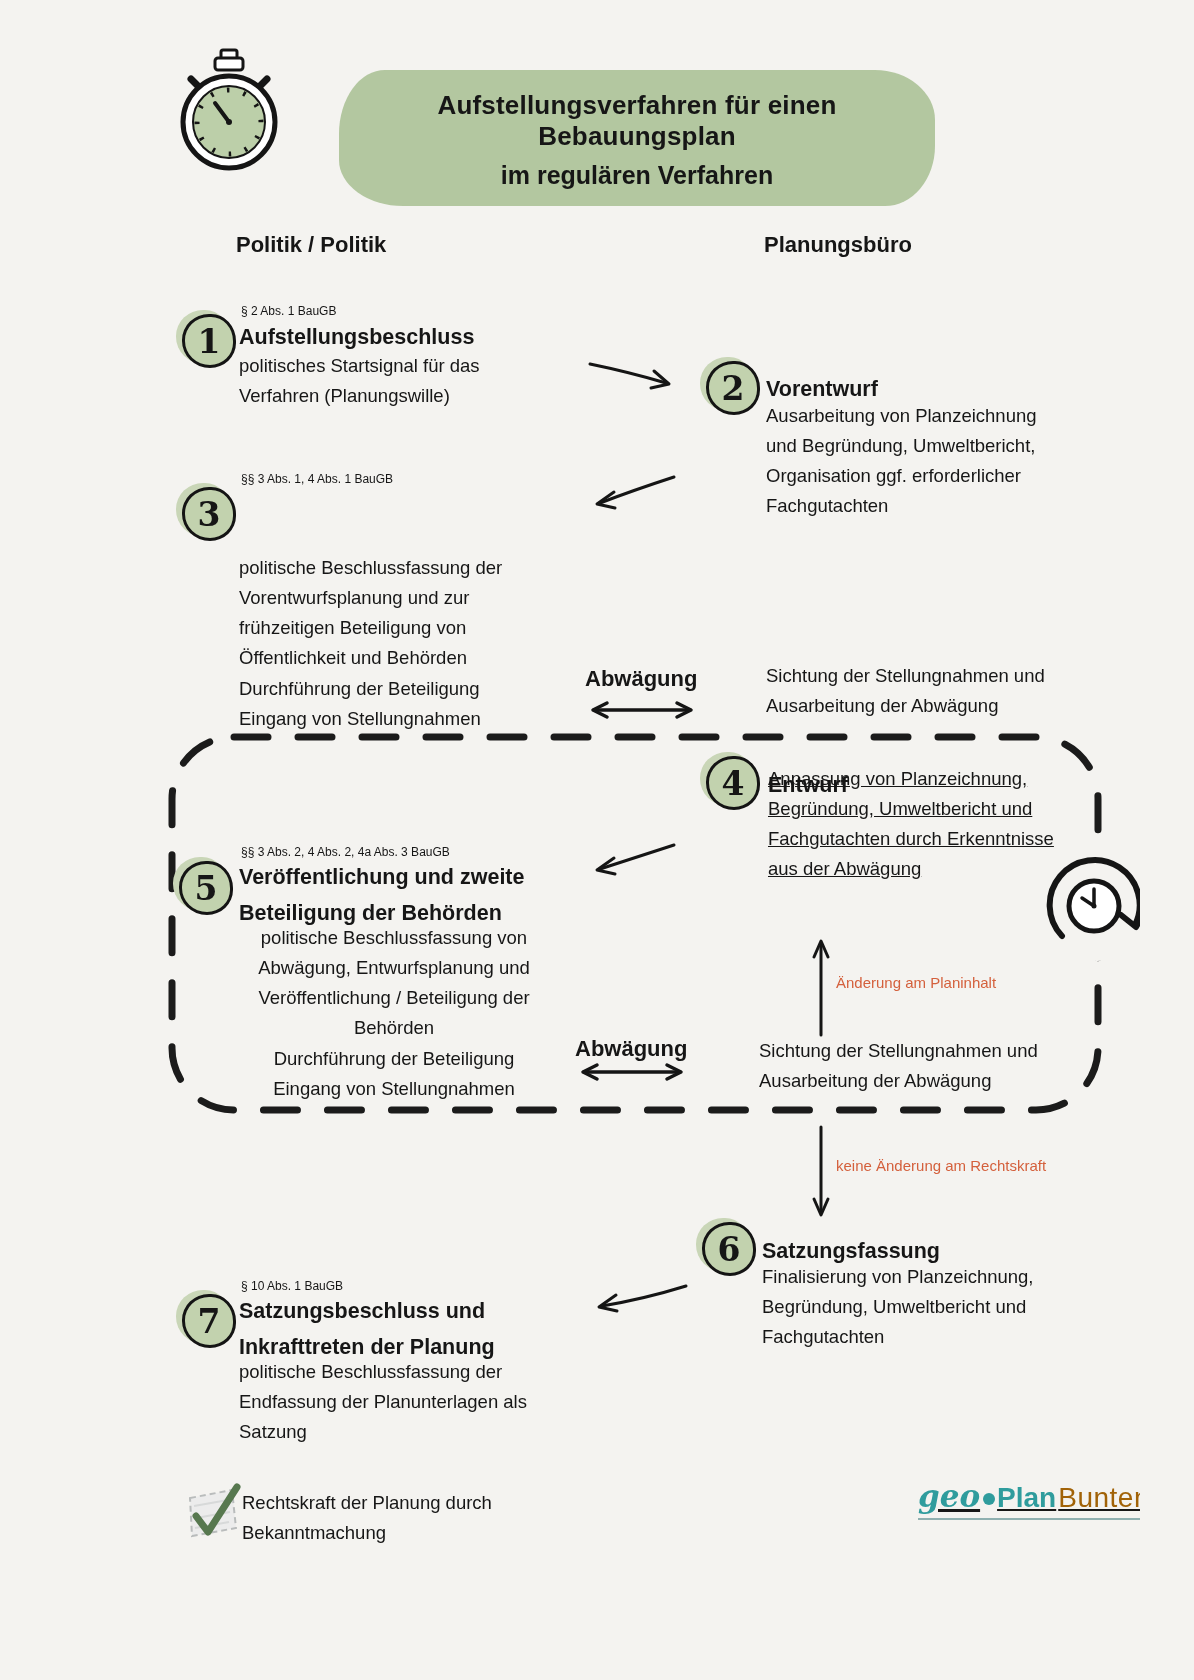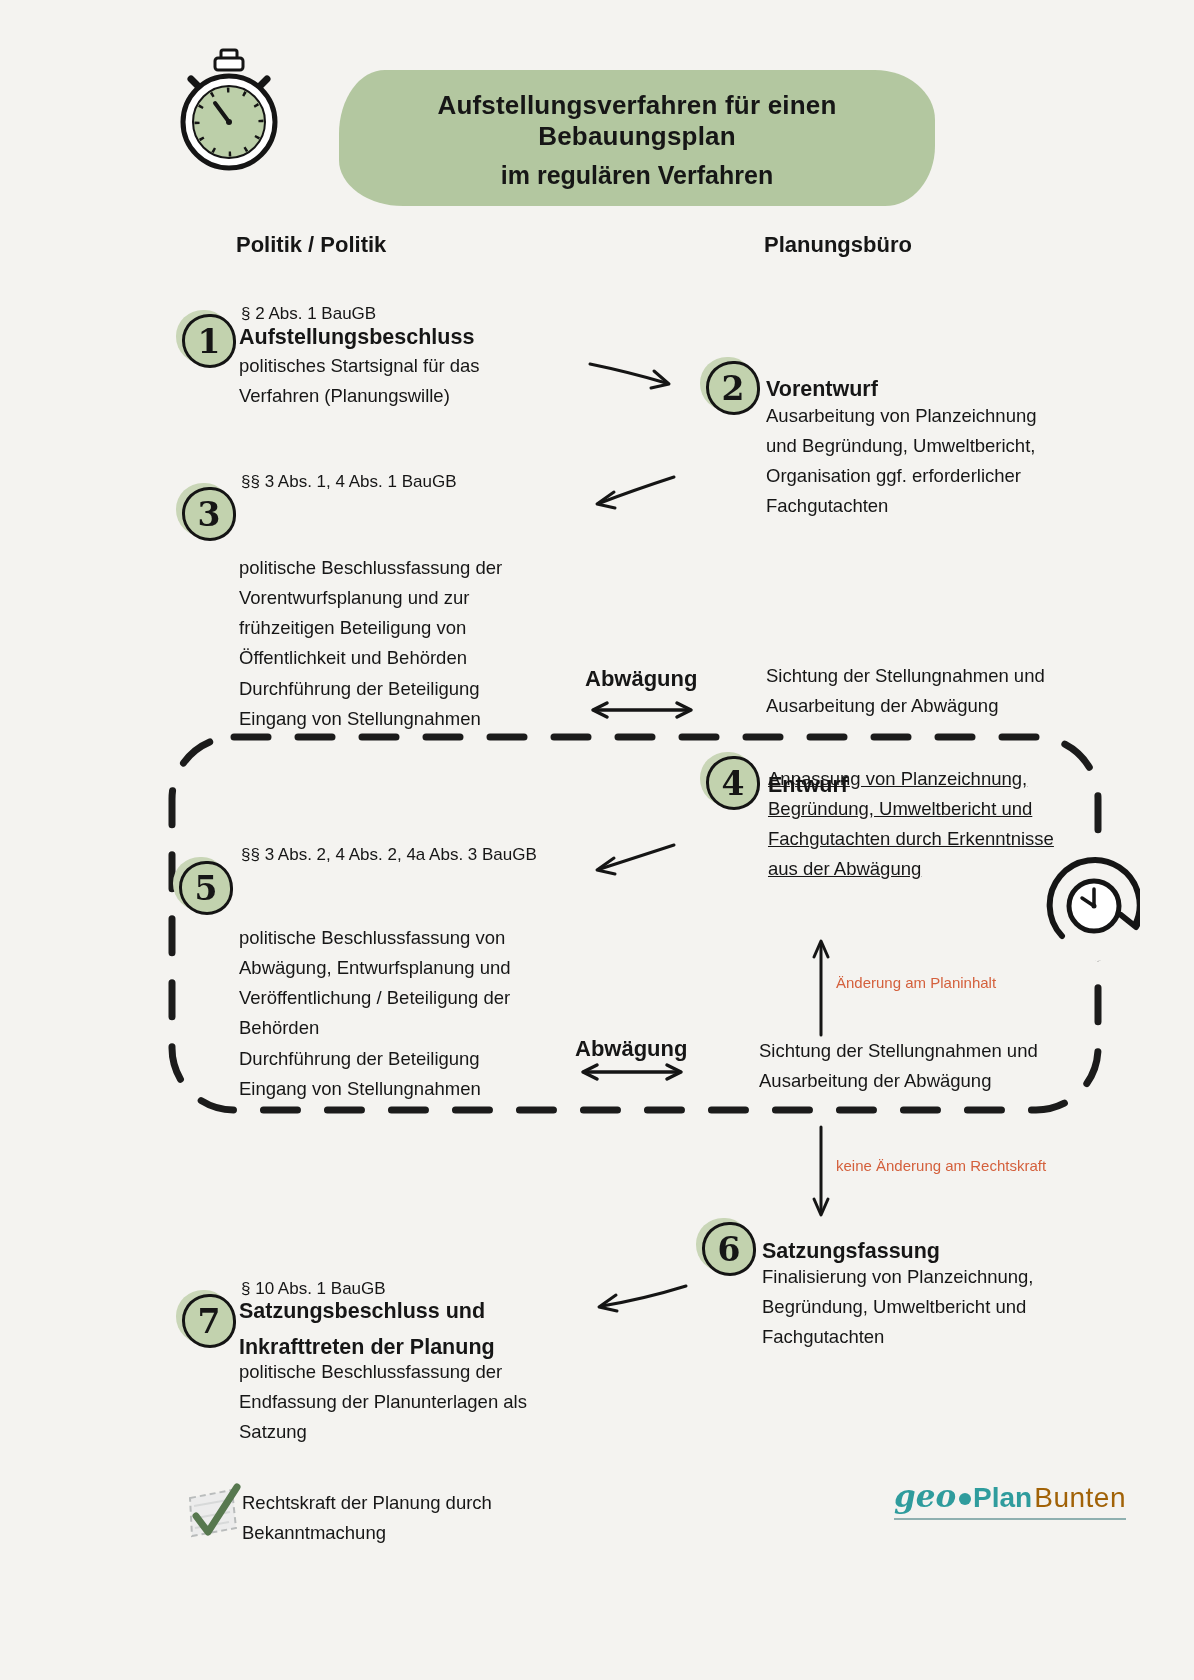--- a/index.html
+++ b/index.html
@@ -30,21 +30,21 @@
   .colhead{font-size:22px;font-weight:bold;}
   .circle{
     width:54px;height:54px;background:var(--circle-green);
     border:3.5px solid #141414;
     border-radius:52% 48% 50% 54% / 50% 52% 48% 52%;
     display:flex;align-items:center;justify-content:center;
     font-family:"DejaVu Serif",serif;font-size:33px;font-weight:bold;
     box-shadow:-6px -4px 0 0 #c9d6b7;
     box-sizing:border-box;
   }
-  .law{font-size:17px;}
+  .law{font-size:12px;}
   .stitle{font-size:21.5px;font-weight:bold;line-height:1.67;}
   .sbody{font-size:18.5px;line-height:1.63;}
   .abw{font-size:22px;font-weight:bold;}
   .note{font-size:15px;color:var(--orange);}
   .logo{display:flex;align-items:baseline;border-bottom:2px solid #8fb0b0;padding-bottom:4px;}
   .logo .geo{color:var(--teal);font-size:31px;font-weight:bold;font-family:"DejaVu Serif",serif;font-style:italic;}
   .logo .dot{width:12px;height:12px;border-radius:50%;background:var(--teal);align-self:center;margin:6px 2px 0 3px;}
   .logo .plan{color:var(--teal);font-size:28px;font-weight:bold;}
   .logo .bunten{color:#a16207;font-size:28px;font-weight:normal;margin-left:2px;letter-spacing:.5px;}
   svg{display:block;}
@@ -149,21 +149,23 @@
 
   <div class="abs circle" style="left:652px;top:756px;">4</div>
   <div class="abs stitle pre" style="left:714px;top:768px;">Entwurf</div>
   <div class="abs sbody pre" style="left:714px;top:764px;width:315px;text-decoration:underline;">Anpassung von Planzeichnung,
 Begründung, Umweltbericht und
 Fachgutachten durch Erkenntnisse
 aus der Abwägung</div>
 
   <div class="abs circle" style="left:125px;top:861px;">5</div>
   <div class="abs law" style="left:187px;top:845px;">§§ 3 Abs. 2,  4 Abs. 2, 4a Abs. 3 BauGB</div>
-  <div class="abs sbody pre" style="left:185px;top:923px;width:310px;">politische Beschlussfassung von
+  <div class="abs stitle pre" style="left:185px;top:860px;">Veröffentlichung und zweite
+Beteiligung der Behörden</div>
+  <div class="abs sbody pre" style="left:185px;top:923px;width:310px;text-align:center;">politische Beschlussfassung von
 Abwägung, Entwurfsplanung und
 Veröffentlichung / Beteiligung der
 Behörden
 Durchführung der Beteiligung
 Eingang von Stellungnahmen</div>
 
   <div class="abs note" style="left:782px;top:974px;">Änderung am Planinhalt</div>
   <div class="abs abw" style="left:521px;top:1036px;">Abwägung</div>
   <div class="abs sbody pre" style="left:705px;top:1036px;width:300px;">Sichtung der Stellungnahmen und
 Ausarbeitung der Abwägung</div>
@@ -184,20 +186,20 @@
 Satzung</div>
 
   <svg class="abs" style="left:126px;top:1476px;" width="66" height="70" viewBox="0 0 66 70">
     <polygon points="10,22 52,14 56,52 12,60" fill="#ececec" stroke="#b9bcbc" stroke-width="2" stroke-dasharray="6 4"></polygon>
     <path d="M14,30 L48,24 M16,42 L50,36 M15,52 L49,46" stroke="#d7d9d9" stroke-width="2" fill="none"></path>
     <path d="M16,40 L28,56 L57,11" fill="none" stroke="#57784f" stroke-width="7" stroke-linecap="round" stroke-linejoin="round"></path>
   </svg>
   <div class="abs sbody pre" style="left:188px;top:1488px;width:300px;">Rechtskraft der Planung durch
 Bekanntmachung</div>
 
-  <div class="abs logo" style="left:840px;top:1478px;">
+  <div class="abs logo" style="left:864px;top:1478px;text-decoration:underline;">
     <span class="geo">geo</span>
     <span class="dot"></span>
     <span class="plan">Plan</span>
     <span class="bunten">Bunten</span>
   </div>
 
 </div>
 
 </body></html>

